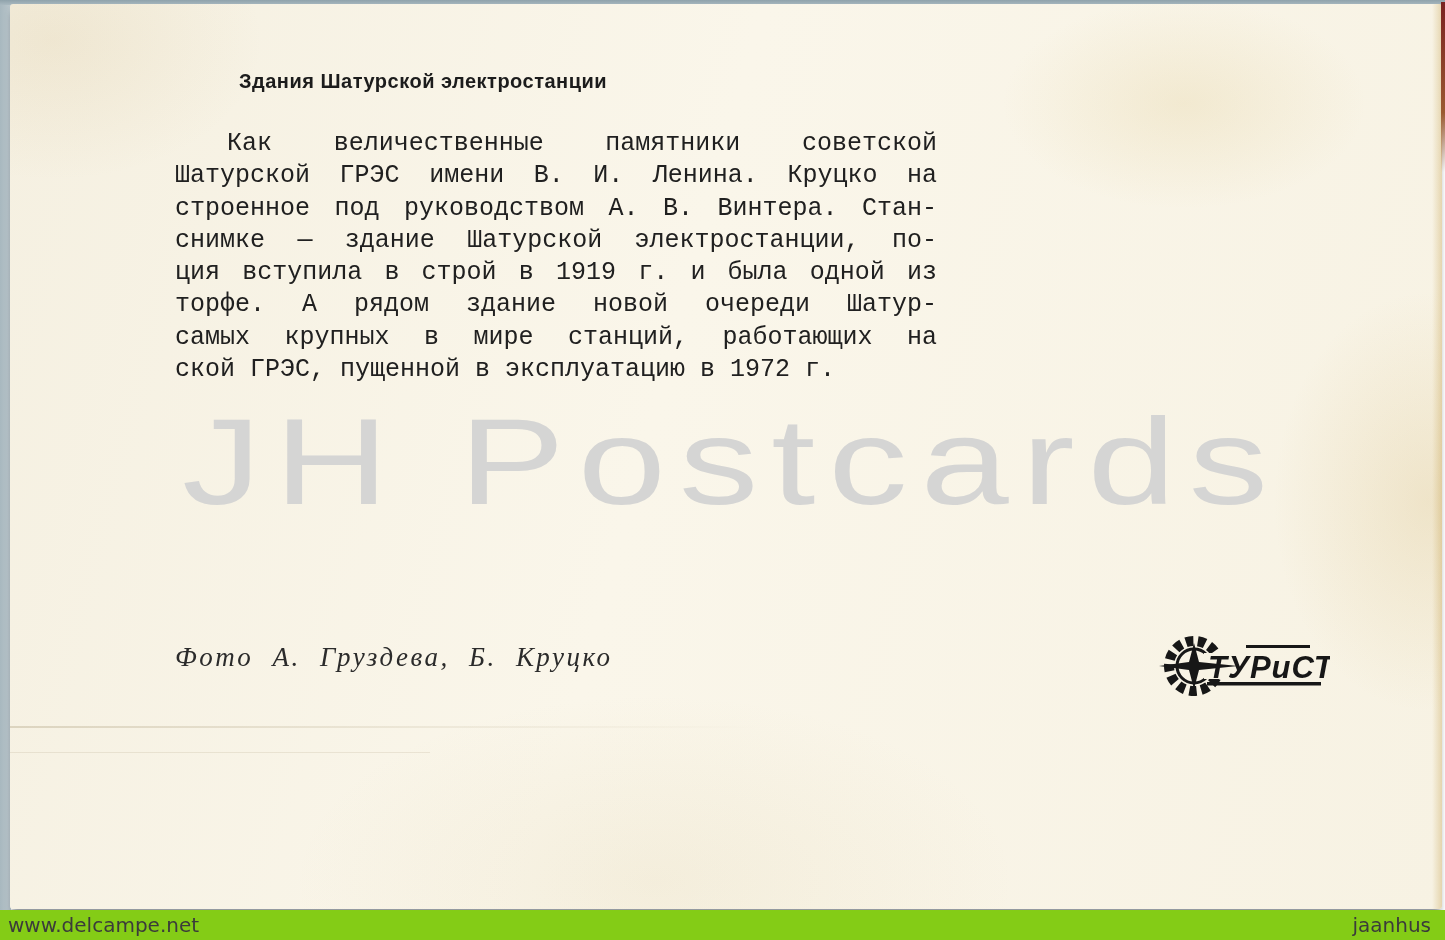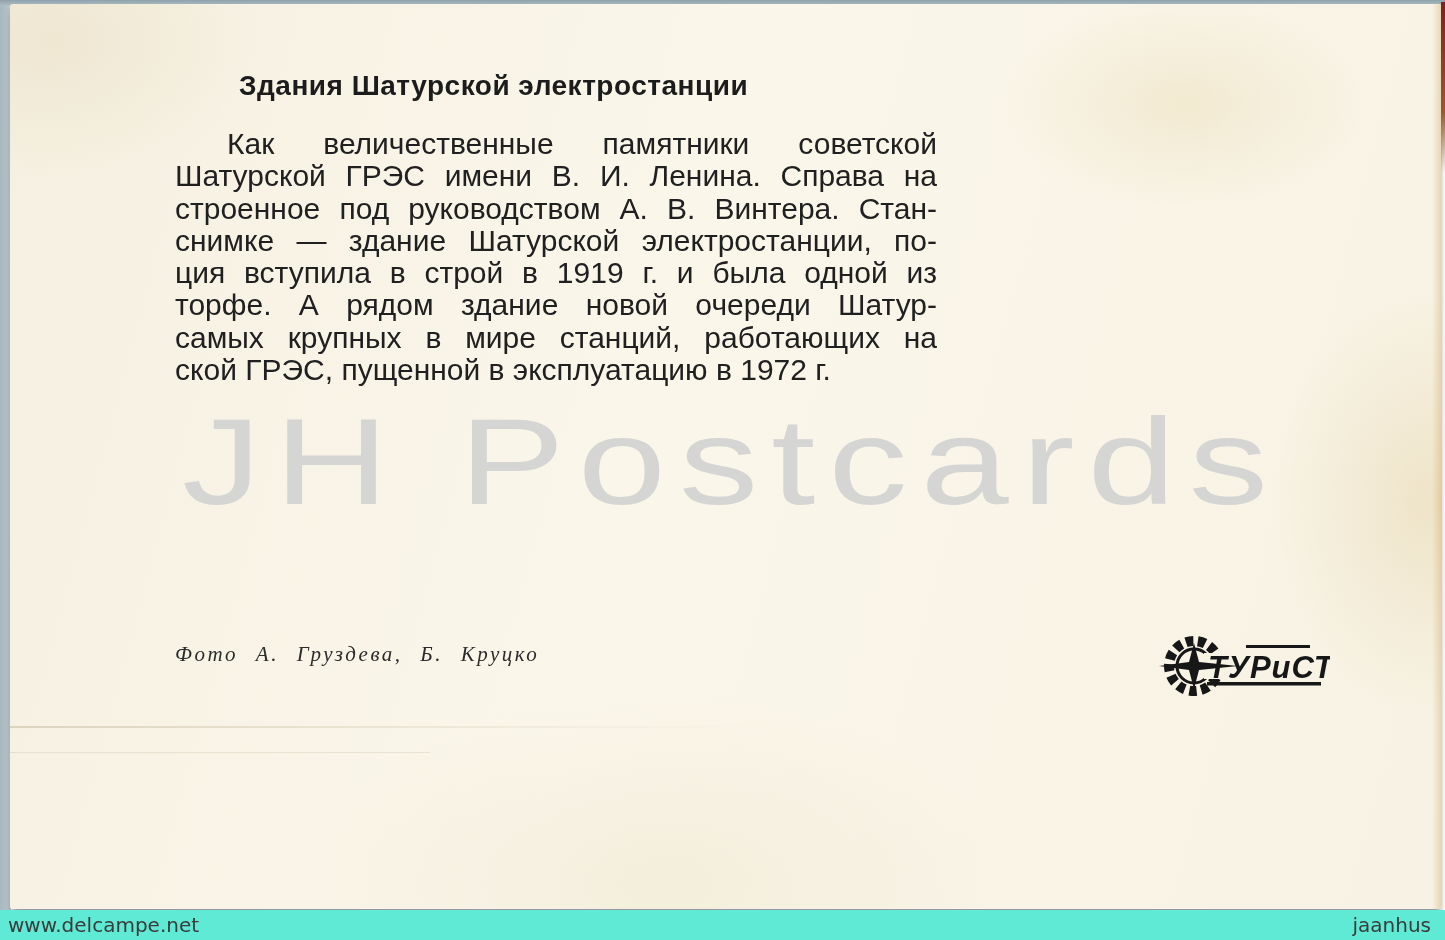--- a/index.html
+++ b/index.html
@@ -42,32 +42,33 @@
     box-shadow:0 7px 6px -2px rgba(90,100,110,.7);
   }
   .postcard::after {
     content:""; position:absolute; right:0; top:0; bottom:0; width:10px;
     border-radius:0 3px 3px 0;
     background:linear-gradient(to left, rgba(190,150,60,.32), rgba(190,150,60,0));
   }
 
   .card-title {
     position:absolute; left:229px; top:66px;
-    font-size:28px; font-weight:bold; letter-spacing:.5px;
+    font-size:20px; font-weight:bold; letter-spacing:.5px;
     color:#1c1c1c; white-space:nowrap;
   }
 
   .card-body {
     position:absolute; left:165px; top:124px; width:762px;
     color:#202020;
   }
   .body-line {
-    font-size:30px; line-height:32.3px;
+    font-size:25px; line-height:32.3px;
     text-align:justify; text-align-last:justify;
     white-space:normal;
+    font-family:Liberation Mono, monospace;
   }
   .body-line.first { text-indent:52px; }
   .body-line.last  { text-align-last:left; }
 
   .watermark {
     position:absolute; left:172px; top:394px;
     font-size:122px; line-height:1.05; letter-spacing:10px;
     color:#d5d5d4; white-space:nowrap;
     transform:scaleX(1.30); transform-origin:left top;
     font-weight:400;
@@ -80,56 +81,56 @@
   }
   .crease-line-2 {
     position:absolute; left:0; top:748px;
     width:420px; height:1px;
     background:rgba(165,150,115,.18);
   }
 
   .photo-credit {
     position:absolute; left:165px; top:638px;
     font-family:"Liberation Serif", serif;
-    font-style:italic; font-size:21px;
+    font-style:italic; font-size:27px;
     letter-spacing:2.5px; word-spacing:10px;
     color:#2b2b2b; white-space:nowrap;
   }
 
   .publisher-logo {
     position:absolute; left:1148px; top:620px;
     width:172px; height:82px;
   }
 
   
   .scan-footer {
     position:absolute; left:0; bottom:0;
     width:1445px; height:30px;
-    background:#5eead4;
+    background:#84cc16;
     display:flex; justify-content:space-between; align-items:center;
     font-family:"DejaVu Sans", sans-serif;
     font-size:20px; color:#3b3b3b;
     z-index:5;
   }
   .scan-footer .left-text  { margin-left:8px; }
   .scan-footer .right-text { margin-right:14px;margin-left:32px; }
 </style>
 </head>
 <body>
 
 <div class="scan-left-edge"></div>
 <div class="scan-top-edge"></div>
 
 <div class="postcard">
 
   <h1 class="card-title">Здания Шатурской электростанции</h1>
 
   <div class="card-body">
     <div class="body-line first">Как величественные памятники советской</div>
-    <div class="body-line">Шатурской ГРЭС имени В. И. Ленина. Справа на</div>
+    <div class="body-line">Шатурской ГРЭС имени В. И. Ленина. Круцко на</div>
     <div class="body-line">строенное под руководством А. В. Винтера. Стан-</div>
     <div class="body-line">снимке — здание Шатурской электростанции, по-</div>
     <div class="body-line">ция вступила в строй в 1919 г. и была одной из</div>
     <div class="body-line">торфе. А рядом здание новой очереди Шатур-</div>
     <div class="body-line">самых крупных в мире станций, работающих на</div>
     <div class="body-line last">ской ГРЭС, пущенной в эксплуатацию в 1972 г.</div>
   </div>
 
   <div class="watermark">JH Postcards</div>
 

